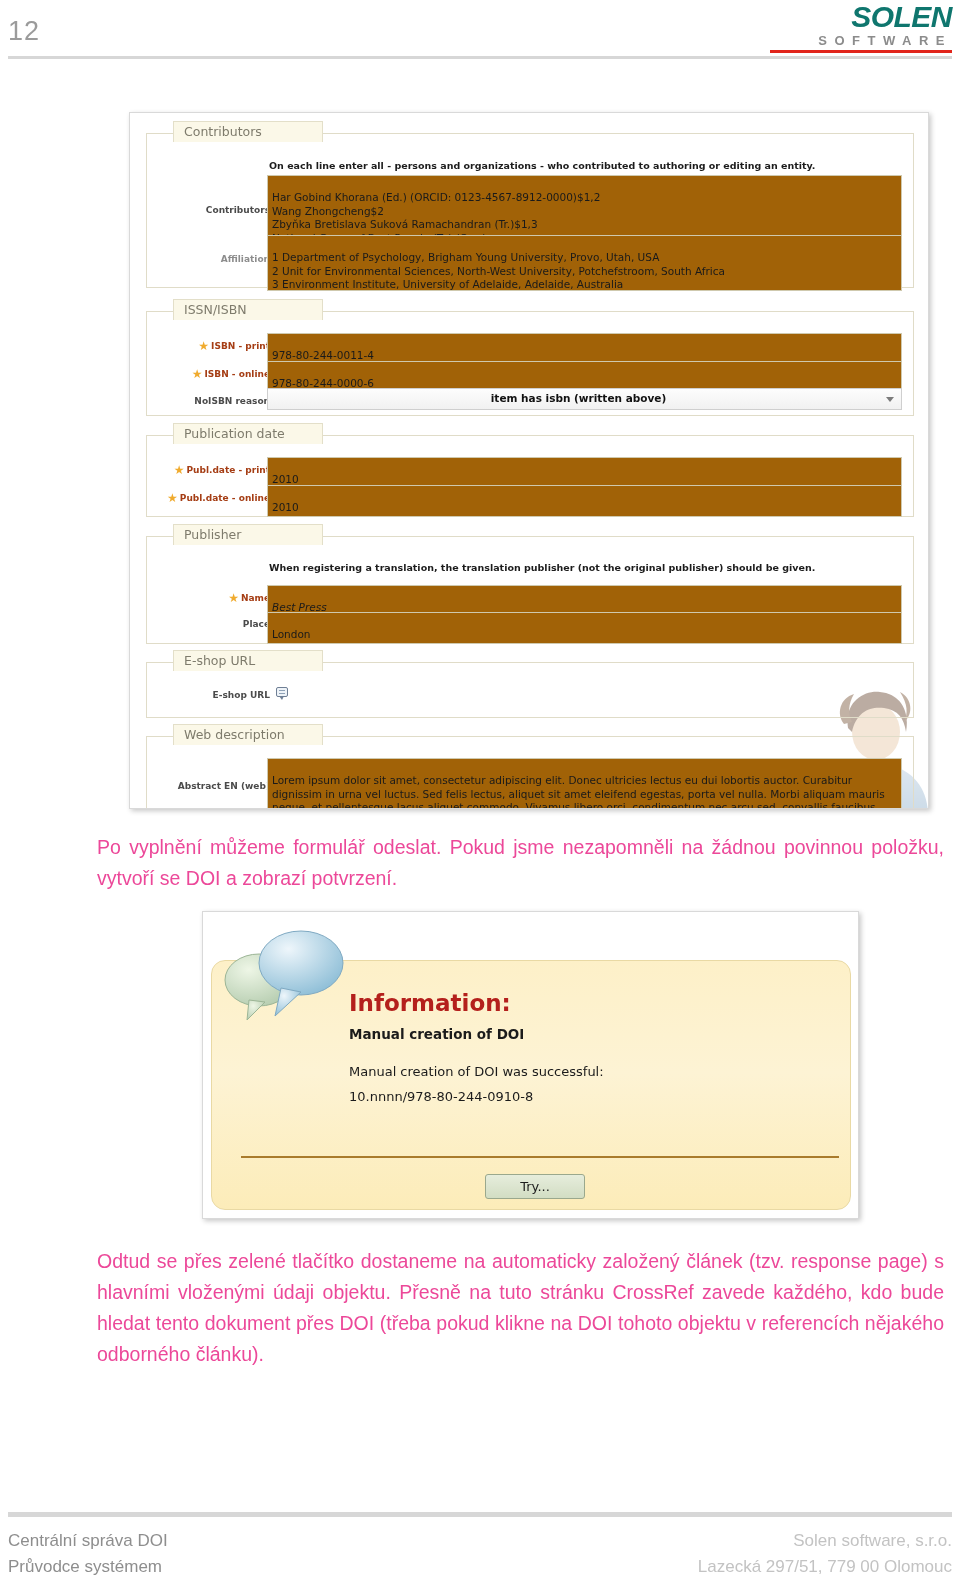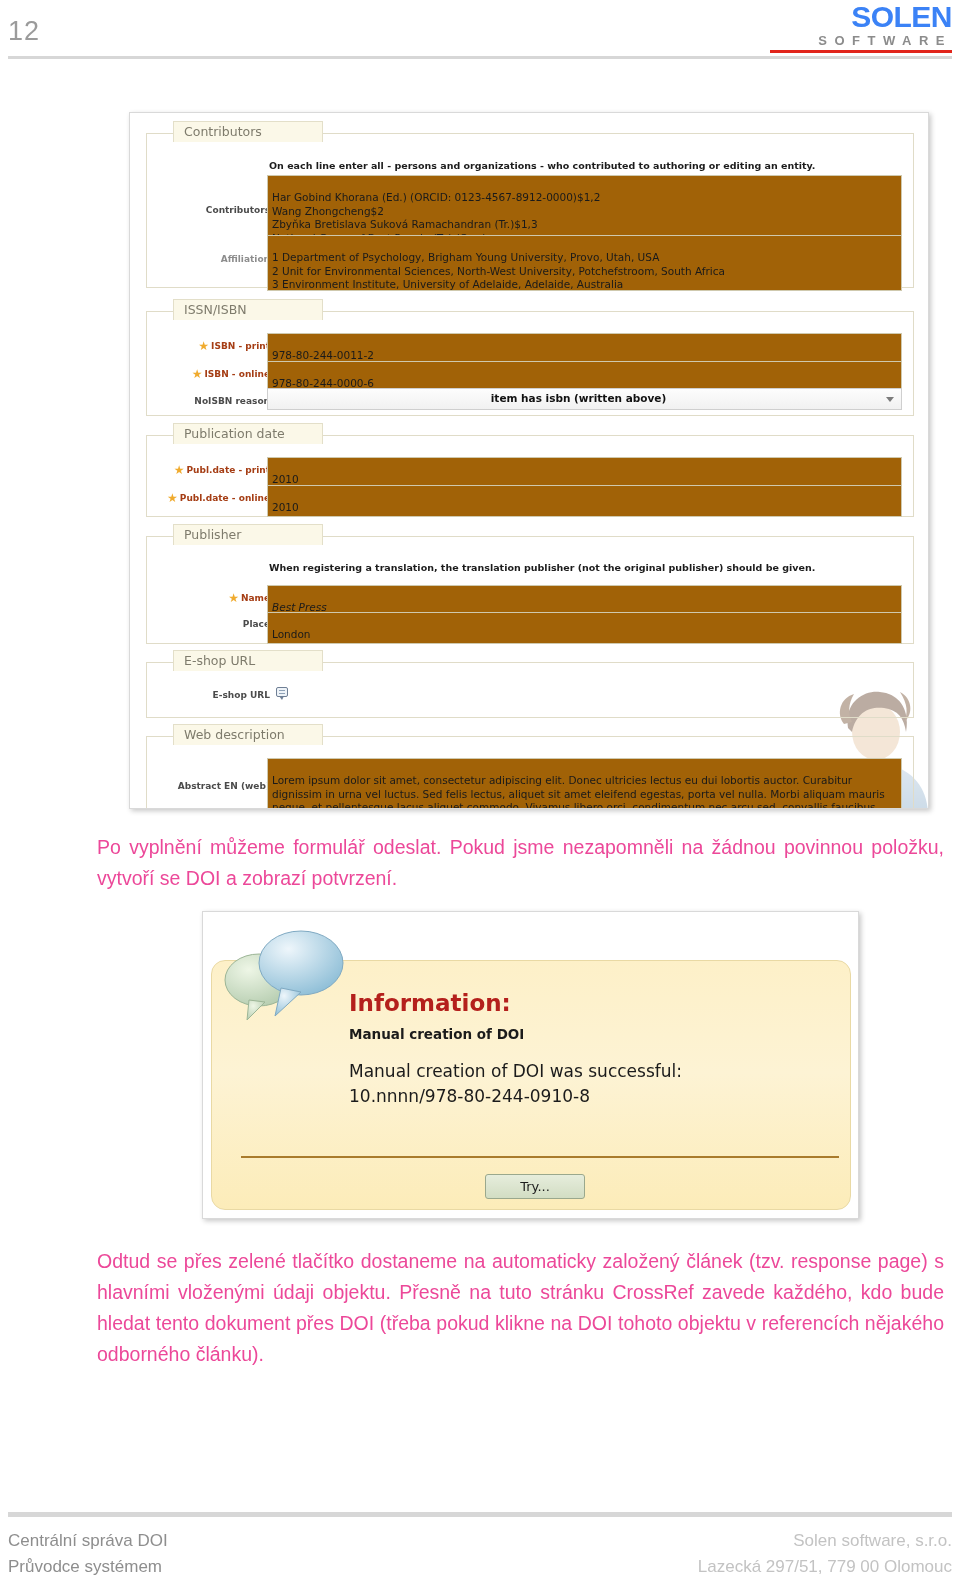--- a/index.html
+++ b/index.html
@@ -24,23 +24,24 @@
   }
   .header-rule {
     position: absolute; left: 8px; top: 56px; width: 944px; height: 3px;
     background: #d7d7d7;
   }
   .logo {
     position: absolute; right: 8px; top: 2px; text-align: right;
     line-height: 1;
   }
   .logo-solen {
-    font-size: 30px; font-weight: bold; color: #3b82f6;
+    font-size: 30px; font-weight: bold; color: #0f766e;
     letter-spacing: -0.5px; font-family: "Liberation Sans", sans-serif;
     display: block;
+    font-style: italic;
   }
   .logo-software {
     font-size: 13px; font-weight: bold; color: #8c8c8c;
     letter-spacing: 7.5px; display: block; margin-top: 2px;
     padding-right: 0px;
   }
   .logo-underline {
     display: block; height: 3px; background: #e1251b;
     width: 182px; margin-top: 3px; margin-left: auto;
   }
@@ -179,21 +180,21 @@
     font-size: 23px; font-weight: bold; color: #b4201c;
     font-family: "DejaVu Sans", sans-serif;
   }
   .dlg-sub {
     position: absolute; left: 146px; top: 114px;
     font-size: 13.5px; font-weight: bold; color: #1b1b1b;
     font-family: "DejaVu Sans", sans-serif;
   }
   .dlg-msg {
     position: absolute; left: 146px; top: 147px;
-    font-size: 17px; color: #1b1b1b; line-height: 25px;
+    font-size: 13px; color: #1b1b1b; line-height: 25px;
     font-family: "DejaVu Sans", sans-serif;
     white-space: pre-line;
   }
   .dlg-rule {
     position: absolute; left: 38px; top: 244px; width: 598px; height: 2px;
     background: #a97b2c;
   }
   .dlg-btn {
     position: absolute; left: 282px; top: 262px;
     width: 100px; height: 25px;
@@ -277,21 +278,21 @@
   <div class="fieldset" style="top:198px; height:105px;">
     <div class="legend">ISSN/ISBN</div>
   </div>
 
   <div class="row-label req" style="left:30px; top:226px; width:110px;">
     <span class="star">★</span><span>ISBN - print</span>
   </div>
   <span class="bubble" style="left:146px; top:224px;">
         <i></i>
       </span>
-  <div class="field" style="left:137px; top:220px; width:635px; height:19px;">978-80-244-0011-2</div>
+  <div class="field" style="left:137px; top:220px; width:635px; height:19px;">978-80-244-0011-4</div>
 
   <div class="row-label req" style="left:30px; top:254px; width:110px;">
     <span class="star">★</span><span>ISBN - online</span>
   </div>
   <span class="bubble" style="left:146px; top:252px;">
         <i></i>
       </span>
   <div class="field" style="left:137px; top:248px; width:635px; height:19px;">978-80-244-0000-6</div>
 
   <div class="row-label" style="left:30px; top:283px; width:110px;">NoISBN reason</div>

